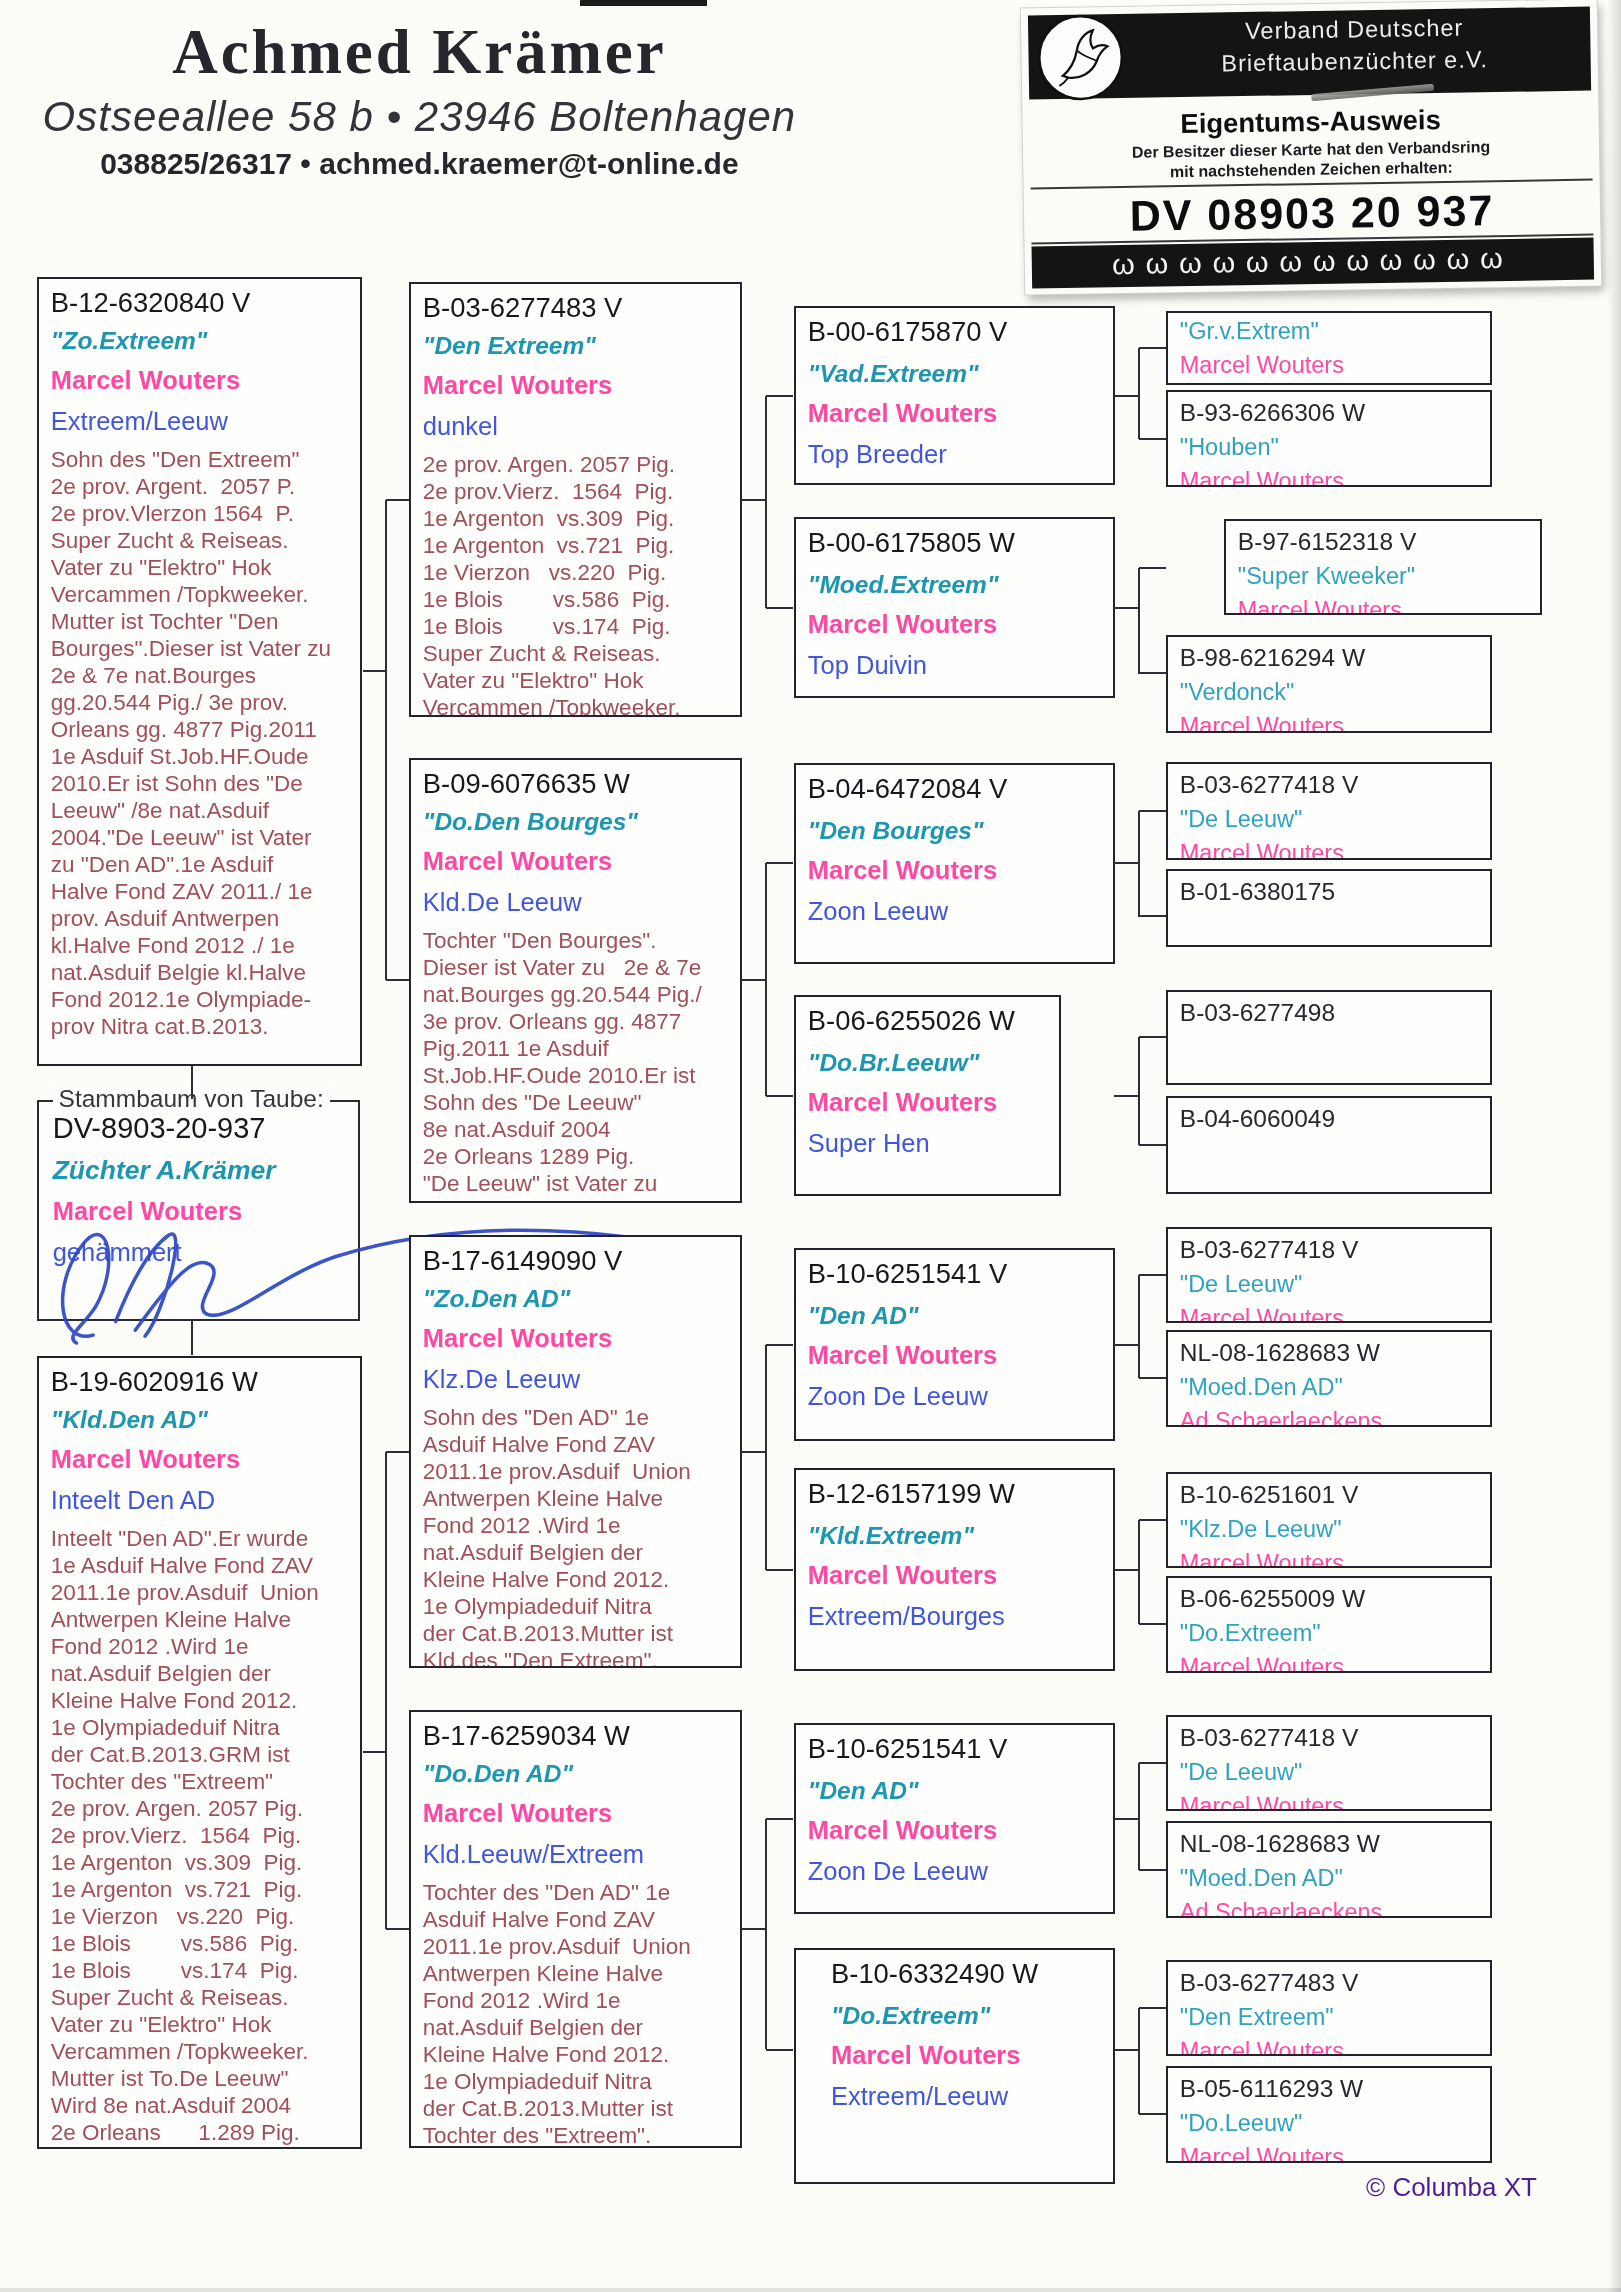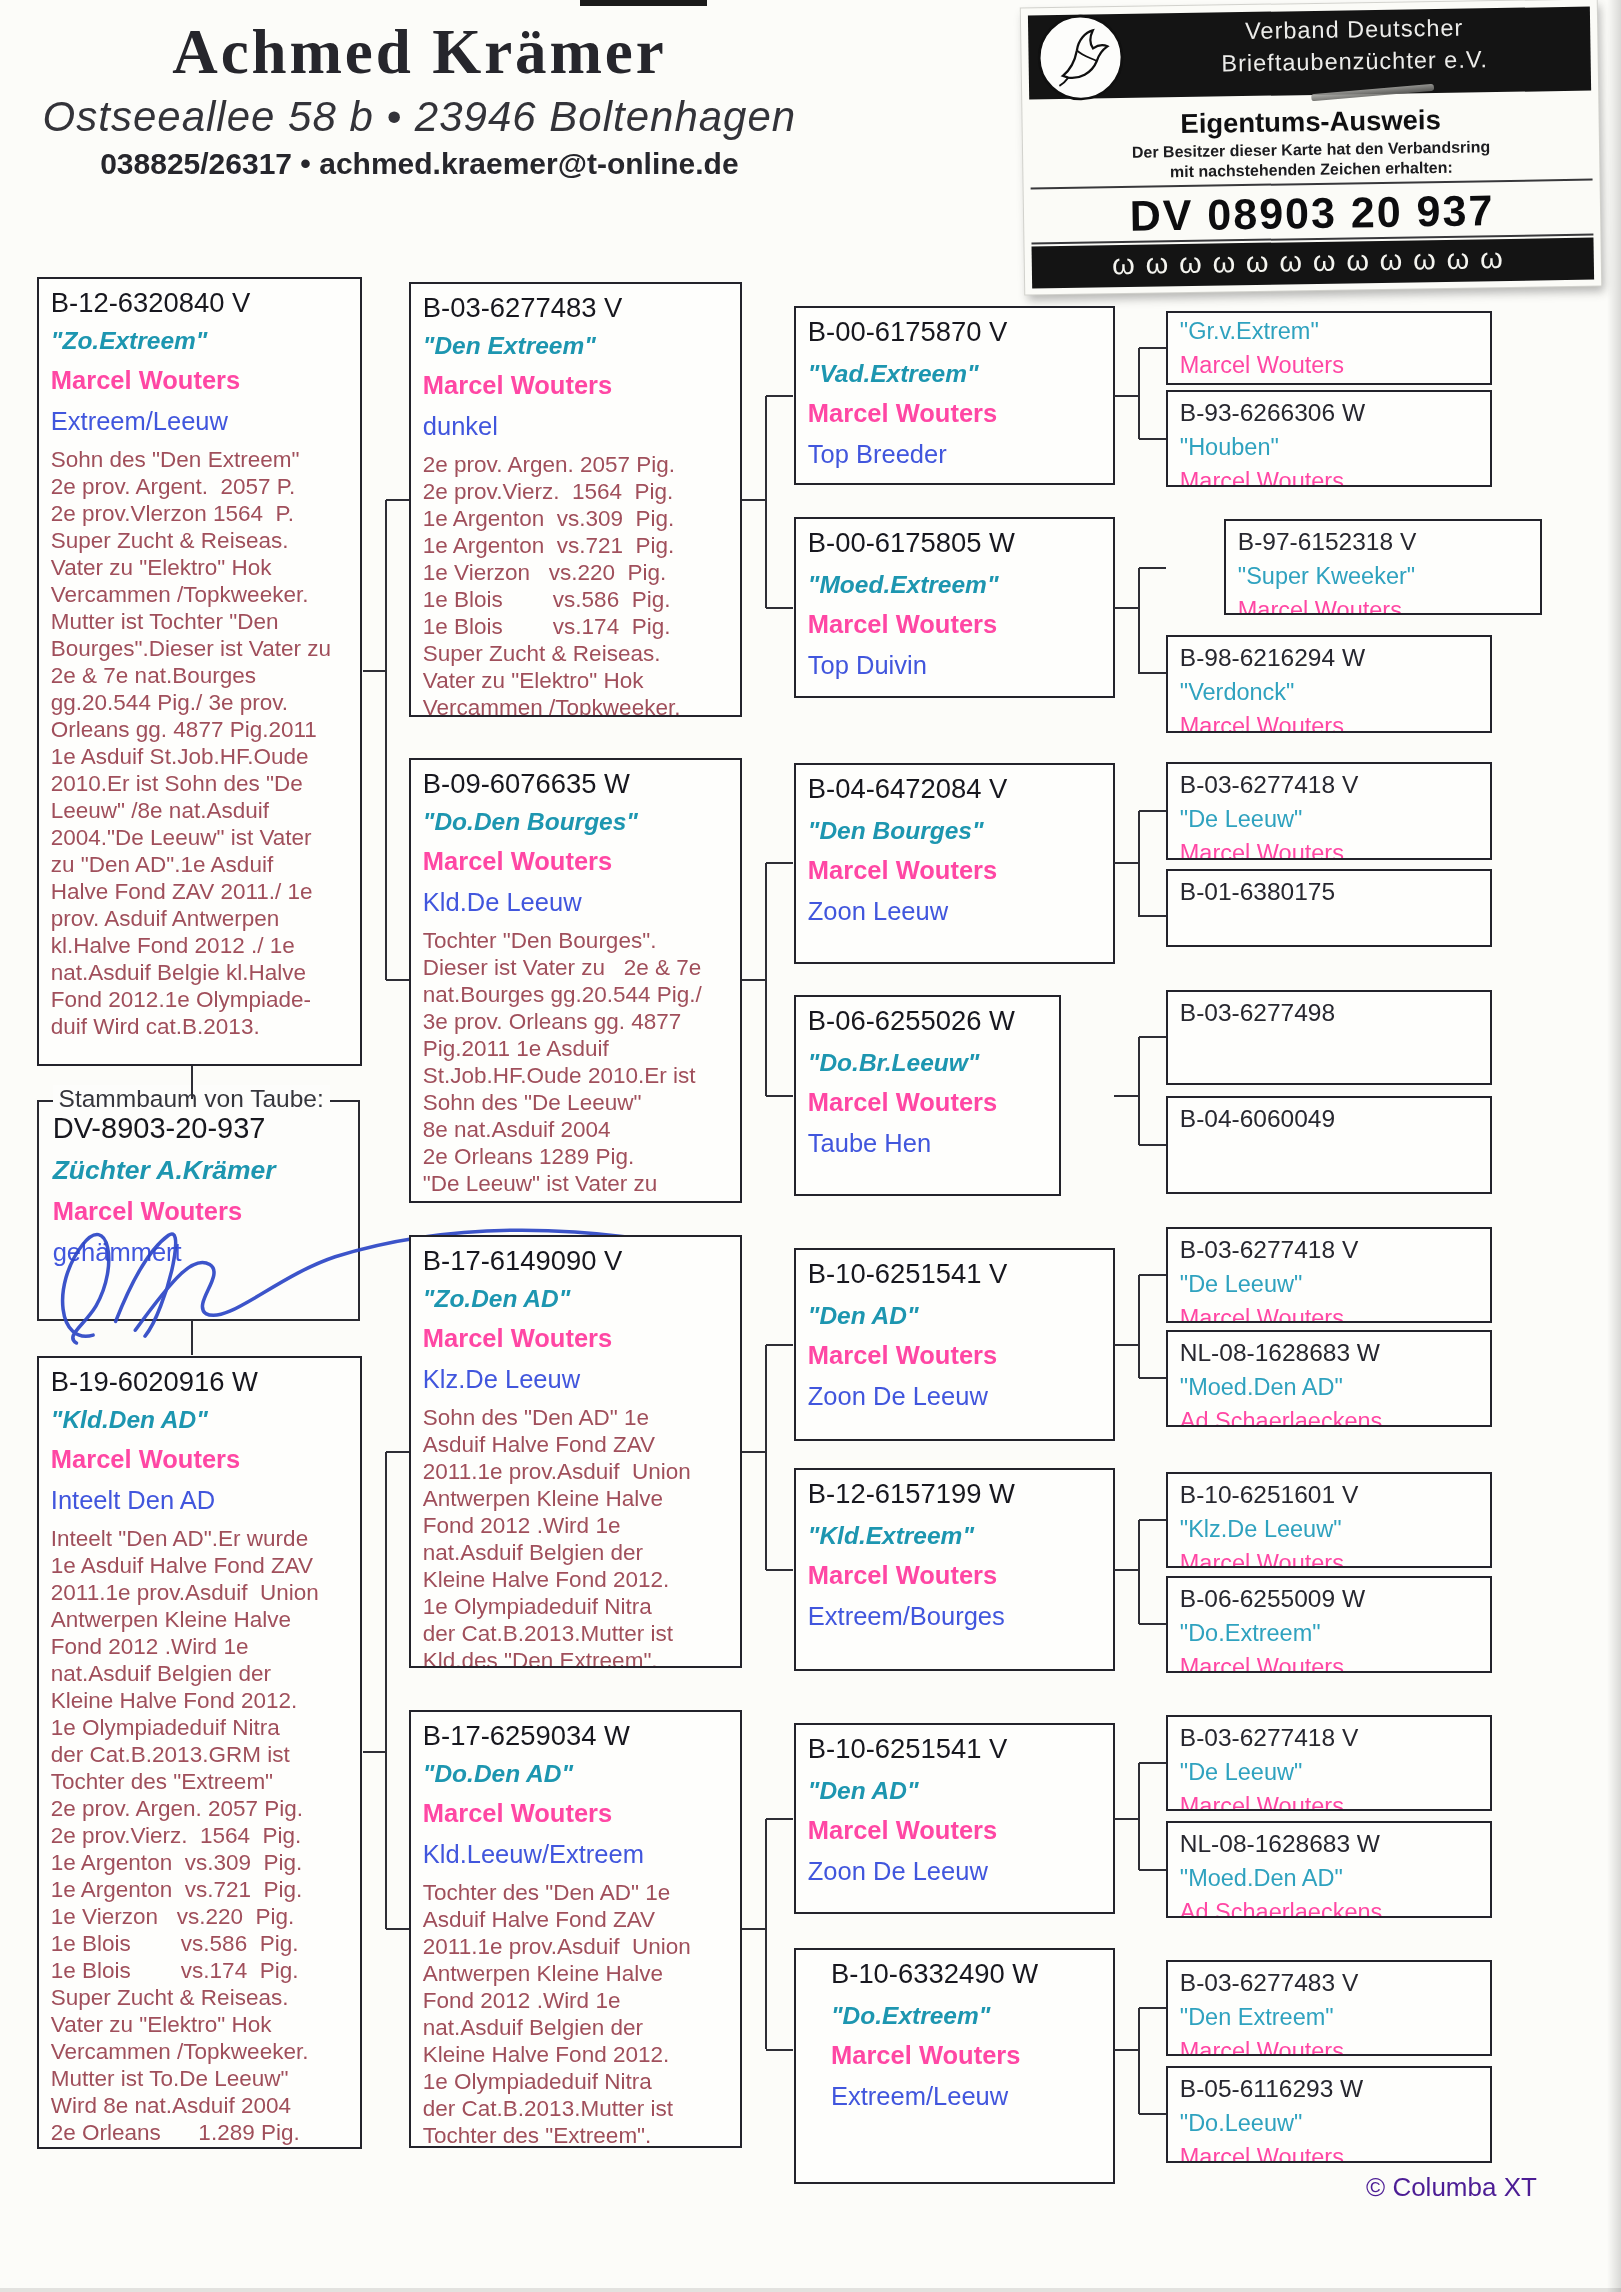--- a/index.html
+++ b/index.html
@@ -144,21 +144,21 @@
         <div>1e Asduif St.Job.HF.Oude</div>
         <div>2010.Er ist Sohn des "De</div>
         <div>Leeuw" /8e nat.Asduif</div>
         <div>2004."De Leeuw" ist Vater</div>
         <div>zu "Den AD".1e Asduif</div>
         <div>Halve Fond ZAV 2011./ 1e</div>
         <div>prov. Asduif Antwerpen</div>
         <div>kl.Halve Fond 2012 ./ 1e</div>
         <div>nat.Asduif Belgie kl.Halve</div>
         <div>Fond 2012.1e Olympiade-</div>
-        <div>duif Wird cat.B.2013.</div>
+        <div>prov Nitra cat.B.2013.</div>
       </div>
     </div>
     <div class="pbox large" style="left: 37px; top: 1356px; width: 325px; height: 793px;">
       <div class="ring">B-19-6020916 W</div>
       <div class="pname">"Kld.Den AD"</div>
       <div class="breeder">Marcel Wouters</div>
       <div class="strain">Inteelt Den AD</div>
       <div class="desc">
         <div>Inteelt "Den AD".Er wurde</div>
         <div>1e Asduif Halve Fond ZAV</div>
@@ -272,21 +272,21 @@
     <div class="pbox mid" style="left: 794px; top: 763px; width: 321px; height: 201px;">
       <div class="ring">B-04-6472084 V</div>
       <div class="pname">"Den Bourges"</div>
       <div class="breeder">Marcel Wouters</div>
       <div class="strain">Zoon Leeuw</div>
     </div>
     <div class="pbox mid" style="left: 794px; top: 995px; width: 267px; height: 201px;">
       <div class="ring">B-06-6255026 W</div>
       <div class="pname">"Do.Br.Leeuw"</div>
       <div class="breeder">Marcel Wouters</div>
-      <div class="strain">Taube Hen</div>
+      <div class="strain">Super Hen</div>
     </div>
     <div class="pbox mid" style="left: 794px; top: 1248px; width: 321px; height: 193px;">
       <div class="ring">B-10-6251541 V</div>
       <div class="pname">"Den AD"</div>
       <div class="breeder">Marcel Wouters</div>
       <div class="strain">Zoon De Leeuw</div>
     </div>
     <div class="pbox mid" style="left: 794px; top: 1468px; width: 321px; height: 203px;">
       <div class="ring">B-12-6157199 W</div>
       <div class="pname">"Kld.Extreem"</div>

